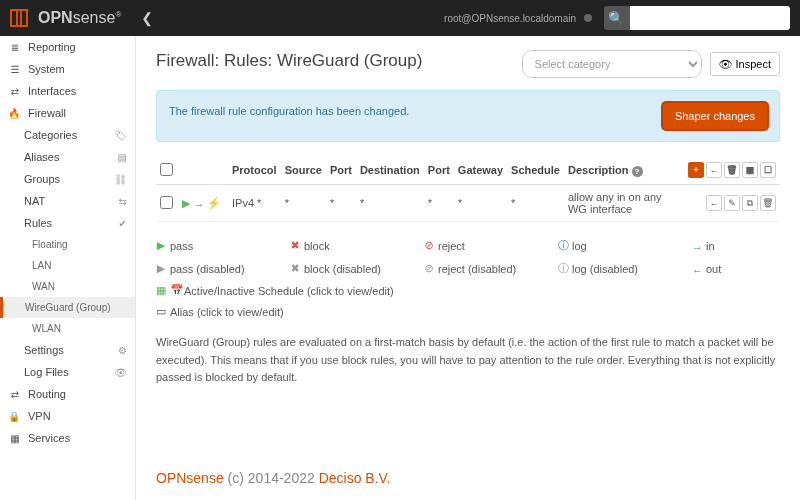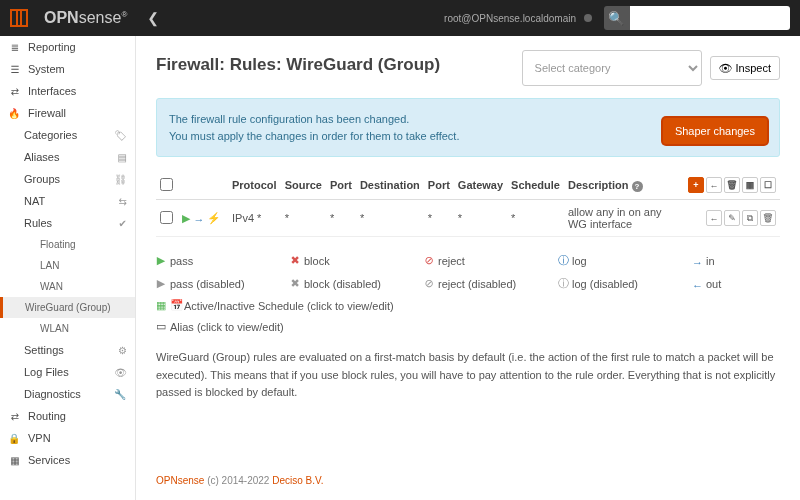--- a/index.html
+++ b/index.html
@@ -1,59 +1,59 @@
 <!DOCTYPE html>
 <html><head>
 <meta charset="utf-8">
 <style>
 *{box-sizing:border-box;margin:0;padding:0;font-family:-apple-system,BlinkMacSystemFont,"Segoe UI",Arial,sans-serif}
 body{font-size:11px;color:#333;background:#fff}
 .topbar{height:36px;background:#222;display:flex;align-items:center;padding:0 10px;color:#ccc}
-.logo{display:flex;align-items:flex-end;gap:16px;font-size:16px;font-weight:300}
+.logo{display:flex;align-items:flex-end;gap:10px;font-size:16px;font-weight:300}
 .logo-icon{width:18px;height:18px;border:2px solid #d94f00;display:inline-block;position:relative}
 .logo-icon:before,.logo-icon:after{content:"";position:absolute;width:2px;height:100%;background:#d94f00;top:0}
 .logo-icon:before{left:4px}.logo-icon:after{right:4px}
 .logo b{font-weight:700}
 .backbtn{margin-left:20px;color:#ccc;cursor:pointer;font-size:14px}
 .spacer{flex:1}
 .user{font-size:10px;color:#aaa;margin-right:8px}
 .dot{width:8px;height:8px;border-radius:50%;background:#666;margin-right:12px}
 .search-btn{background:#555;border:none;color:#ccc;width:26px;height:24px;border-radius:3px 0 0 3px;cursor:pointer}
 .search-input{background:#fff;border:none;width:160px;height:24px;padding:0 6px;border-radius:0 3px 3px 0;font-size:11px}
 .layout{display:flex;height:464px}
 .sidebar{width:136px;background:#fff;border-right:1px solid #e5e5e5;overflow-y:auto}
 .sidebar::-webkit-scrollbar{width:0}
 .nav-item{display:flex;align-items:center;padding:5px 8px;cursor:pointer;color:#444;position:relative}
 .nav-item.sub{padding-left:24px}
-.nav-item.sub2{padding-left:40px;font-size:10px;color:#666}
+.nav-item.sub2{padding-left:32px;font-size:10px;color:#666}
 .nav-item.active2{background:#eee;border-left:3px solid #d94f00;padding-left:22px}
 .nav-item .ico{width:14px;text-align:center;margin-right:6px;color:#555;font-size:10px}
 .nav-item .rico{margin-left:auto;color:#999;font-size:10px}
 .main{flex:1;padding:14px 20px;background:#fff;overflow-y:auto;display:flex;flex-direction:column}
-h1{font-size:17px;font-weight:700;color:#444;margin-bottom:6px}
+h1{font-size:17px;font-weight:400;color:#444;margin-bottom:6px}
 .hdr{display:flex;align-items:center;margin-bottom:12px}
 .hdr .sp{flex:1}
-.catsel{border:1px solid #ccc;border-radius:3px;padding:4px 8px;width:180px;font-size:11px;color:#999;background:#fff;height:36px}
+.catsel{border:1px solid #ccc;border-radius:10px;padding:4px 8px;width:180px;font-size:11px;color:#999;background:#fff;height:28px}
 .inspect{border:1px solid #ccc;border-radius:3px;padding:4px 8px;margin-left:8px;font-size:11px;background:#fff;cursor:pointer;height:24px;display:flex;align-items:center;gap:3px}
-.alert{background:#d9edf7;border:1px solid #bce8f1;padding:12px;border-radius:3px;margin-bottom:14px;display:flex;align-items:flex-end}
+.alert{background:#d9edf7;border:1px solid #bce8f1;padding:12px;border-radius:3px;margin-bottom:14px;display:flex;align-items:flex-start}
 .alert-text{color:#31708f;font-size:11px;line-height:1.5}
 .apply{background:#d94f00;color:#fff;border:none;padding:7px 12px;font-size:11px;border-radius:3px;cursor:pointer;margin-left:auto;box-shadow:0 0 0 2px #c93e00}
 table{width:100%;border-collapse:collapse;font-size:11px}
 th{text-align:left;padding:6px 4px;font-weight:600;color:#444;border-bottom:1px solid #ddd}
 td{padding:6px 4px;color:#555;border-bottom:1px solid #eee}
 .actions{display:flex;gap:2px;justify-content:flex-end}
 .abtn{width:16px;height:16px;border:1px solid #ccc;background:#fff;display:inline-flex;align-items:center;justify-content:center;font-size:9px;cursor:pointer;border-radius:2px;color:#555}
 .abtn.orange{background:#d94f00;border-color:#d94f00;color:#fff}
 .legend{margin-top:12px;font-size:11px;color:#555}
 .legend-row{display:flex;gap:24px;padding:4px 0}
 .legend-item{display:flex;align-items:center;gap:4px;min-width:110px}
 .li{width:10px;text-align:center}
 .green{color:#5cb85c}.red{color:#d9534f}.gray{color:#999}.blue{color:#337ab7}.orange{color:#d94f00}
 .note{margin-top:12px;font-size:11px;color:#555;line-height:1.6}
-.footer{margin-top:auto;padding-top:16px;font-size:10px;color:#888}
+.footer{margin-top:auto;padding-top:16px;font-size:14px;color:#888}
 .footer a{color:#d94f00;text-decoration:none}
 input[type=checkbox]{cursor:pointer}
 </style>
 </head>
 <body>
 
 <div class="topbar">
   <div class="logo">
     <span class="logo-icon"></span>
     <span><b>OPN</b><span>sense</span><sup style="font-size:8px">®</sup></span>
@@ -120,24 +120,20 @@
         <span>WLAN</span>
       </div>
     <div class="nav-item sub">
         <span>Settings</span>
         <span class="rico">⚙</span>
       </div>
     <div class="nav-item sub">
         <span>Log Files</span>
         <span class="rico">👁</span>
       </div>
-    <div class="nav-item sub">
-        <span>Diagnostics</span>
-        <span class="rico">🔧</span>
-      </div>
     <div class="nav-item">
         <span class="ico">⇄</span>
         <span>Routing</span>
       </div>
     <div class="nav-item">
         <span class="ico">🔒</span>
         <span>VPN</span>
       </div>
     <div class="nav-item">
         <span class="ico">▦</span>
@@ -153,21 +149,20 @@
       <select class="catsel"><option>Select category</option></select>
       <button class="inspect">
           <span>👁</span>
           <span>Inspect</span>
         </button>
     </div>
 
     <div class="alert">
       <div class="alert-text">
         <div>The firewall rule configuration has been changed.</div>
-        <div>You must apply the changes in order for them to take effect.</div>
       </div>
       <button class="apply">Shaper changes</button>
     </div>
 
     <table>
       <thead>
           <tr>
         <th style="width:22px"><input type="checkbox" style=""></th>
         <th style="width:50px"></th>
         <th>Protocol</th>

